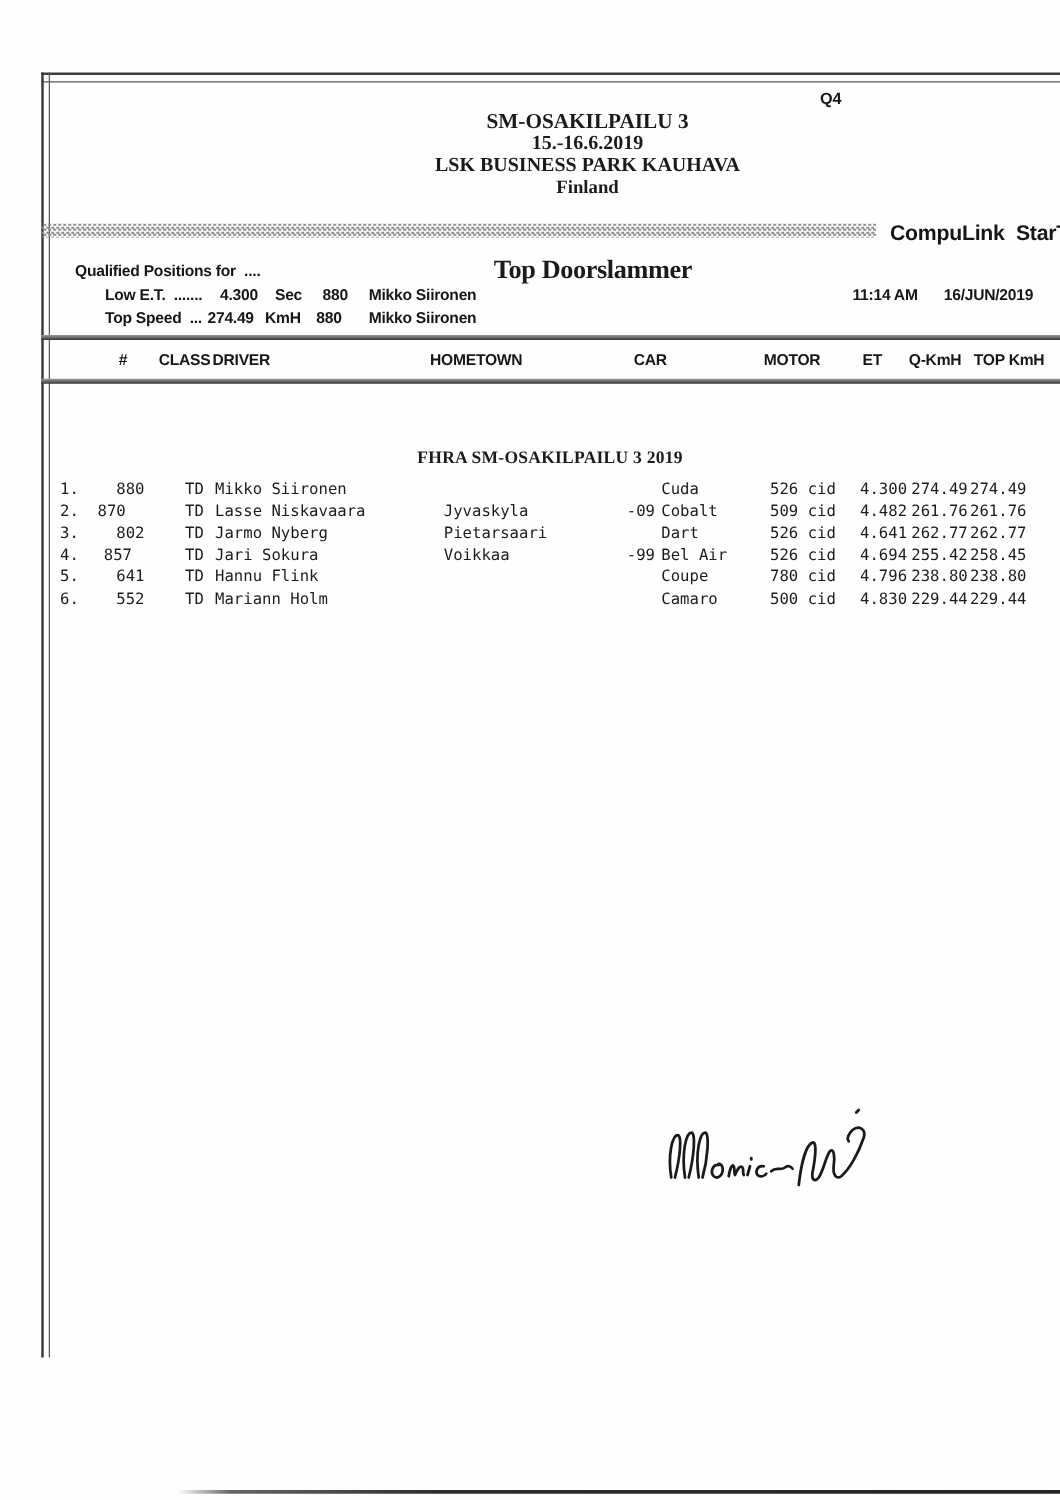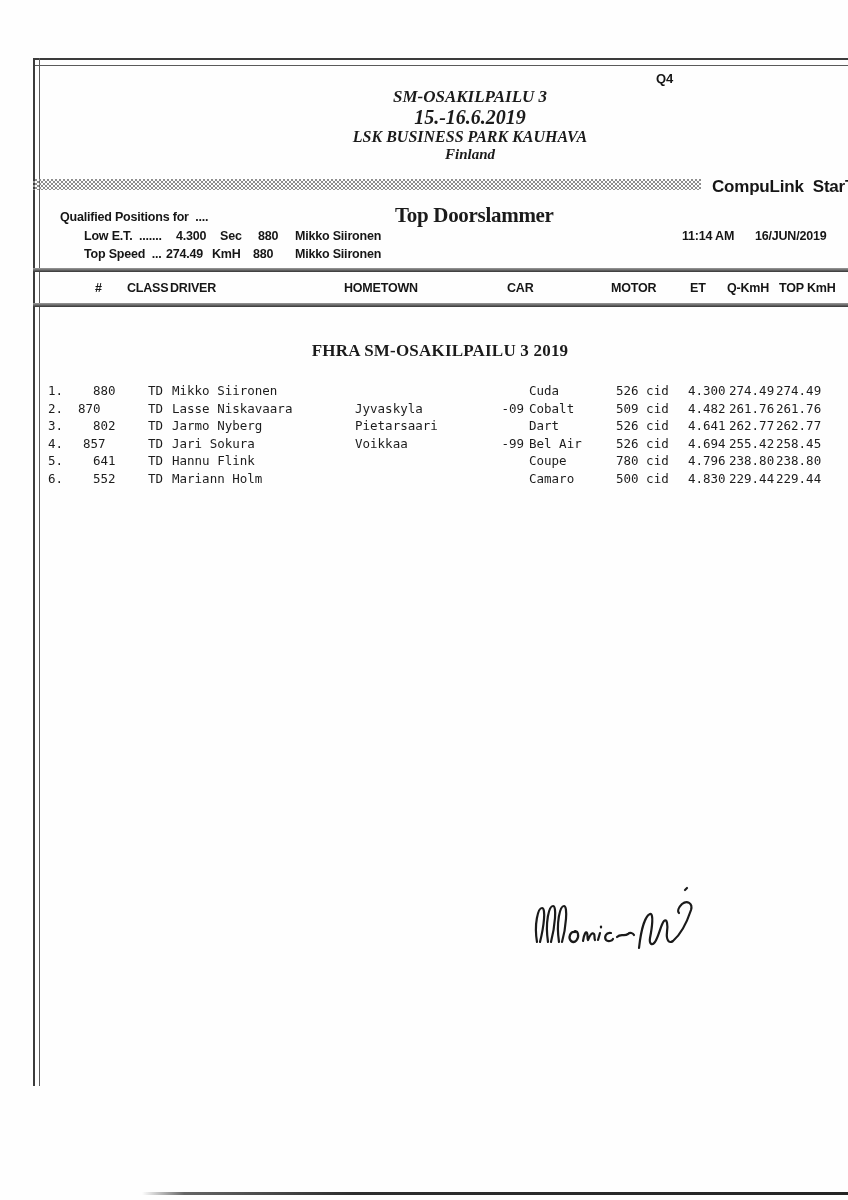--- a/index.html
+++ b/index.html
@@ -15,21 +15,21 @@
     border-left:2px solid #3c3c3c;border-right:1px solid #5a5a5a;}
   .scanline-bottom{position:absolute;left:142px;top:1192px;width:706px;height:3px;
     background:linear-gradient(to right,rgba(50,50,50,0),rgba(50,50,50,.75) 6%,#2d2d2d 30%,#242424);}
   
   .halftone{position:absolute;left:33px;top:179px;width:668px;height:11px;
     background-image:radial-gradient(#8b8b8b 32%,transparent 34%);
     background-size:4px 4px;
     background-image:repeating-conic-gradient(#8e8e8e 0% 25%,transparent 0% 50%);
   }
   
-  .serif-it{font-family:"Liberation Serif",serif;font-style:italic;font-weight:bold;text-align:center;}
+  .serif-it{font-family:"Liberation Serif",serif;font-weight:bold;text-align:center;}
   .serif-b{font-family:"Liberation Serif",serif;font-weight:bold;}
   .lbl{font-weight:bold;font-size:12.5px;letter-spacing:-0.2px;color:#161616;}
   .mono{font-family:"DejaVu Sans Mono",monospace;font-size:12.5px;color:#1c1c1c;}
   .titleblock{position:absolute;left:140px;top:88px;width:660px;text-align:center;line-height:1.0;}
   .titleblock div{margin-bottom:2px;}
   .divider{position:absolute;left:33px;width:815px;height:4px;
     background:linear-gradient(to bottom,#9a9a9a 0,#6f6f6f 45%,#343434 100%);}
   .row{position:absolute;left:0;width:848px;height:16px;}
   .cell{position:absolute;top:0;white-space:pre;}
   .sig{position:absolute;left:525px;top:878px;}
@@ -39,21 +39,21 @@
 
 <div class="page">
 
   <div class="frame-top"></div>
   <div class="frame-left"></div>
 
   <span class="abs lbl" style="left:656px;top:71px;font-size:13px;text-align:right;">Q4</span>
 
   <div class="titleblock">
     <div class="serif-it" style="font-size:17px;">SM-OSAKILPAILU 3</div>
-    <div class="serif-it" style="font-size:20px;">15.-16.6.2019</div>
+    <div class="serif-it" style="font-size:16px;">15.-16.6.2019</div>
     <div class="serif-it" style="font-size:16px;">LSK BUSINESS PARK KAUHAVA</div>
     <div class="serif-it" style="font-size:15px;">Finland</div>
   </div>
 
   <div class="halftone"></div>
   <span class="abs lbl" style="left:712px;top:177px;font-size:17px;">CompuLink  StarTrak</span>
 
   <span class="abs lbl" style="left:60px;top:210px;">Qualified Positions for  ....</span>
   <span class="abs serif-b" style="left:395px;top:203px;font-size:21px;letter-spacing:-0.3px;">Top Doorslammer</span>
 
@@ -79,21 +79,21 @@
     <span class="cell lbl" style="left:170px;">DRIVER</span>
     <span class="cell lbl" style="left:344px;">HOMETOWN</span>
     <span class="cell lbl" style="left:507px;">CAR</span>
     <span class="cell lbl" style="left:611px;">MOTOR</span>
     <span class="cell lbl" style="left:690px;">ET</span>
     <span class="cell lbl" style="left:727px;">Q-KmH</span>
     <span class="cell lbl" style="left:779px;">TOP KmH</span>
   </div>
   <div class="divider" style="top:303px;"></div>
 
-  <div class="abs serif-b" style="left:90px;top:341px;width:700px;text-align:center;font-size:17px;letter-spacing:0.2px;">FHRA SM-OSAKILPAILU 3 2019</div>
+  <div class="abs serif-b" style="left:90px;top:359px;width:700px;text-align:center;font-size:14px;letter-spacing:0.2px;">FHRA SM-OSAKILPAILU 3 2019</div>
 
   <div class="row mono" style="top:383px;">
     <span class="cell" style="left:48px;">1.</span>
     <span class="cell" style="left:93px;">880</span>
     <span class="cell" style="left:148px;">TD</span>
     <span class="cell" style="left:172px;">Mikko Siironen</span>
     <span class="cell" style="left:355px;"></span>
     <span class="cell" style="left:488px;width:36px;text-align:right;"></span>
     <span class="cell" style="left:529px;">Cuda</span>
     <span class="cell" style="left:616px;">526 cid</span>

